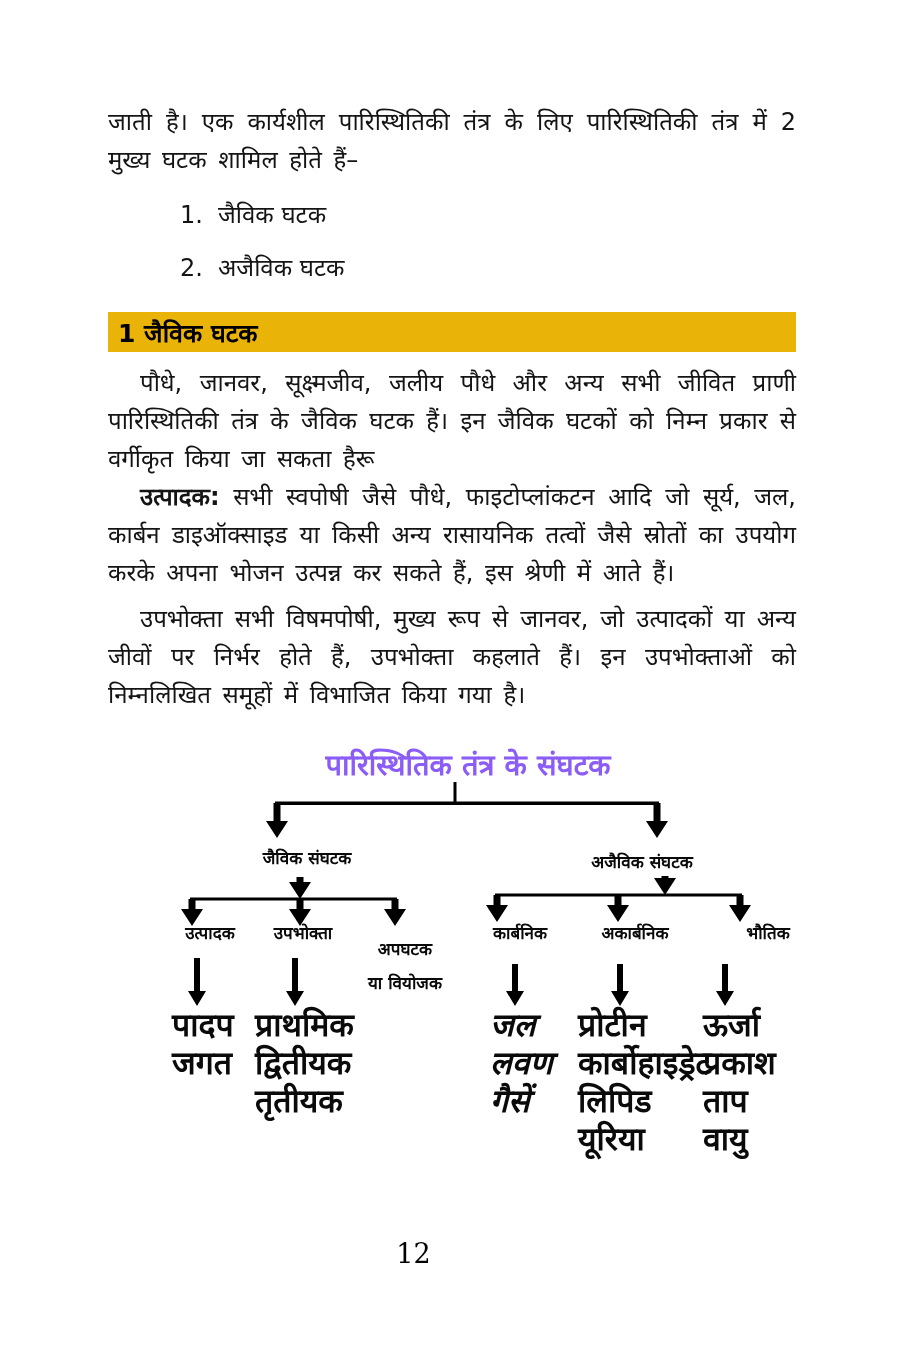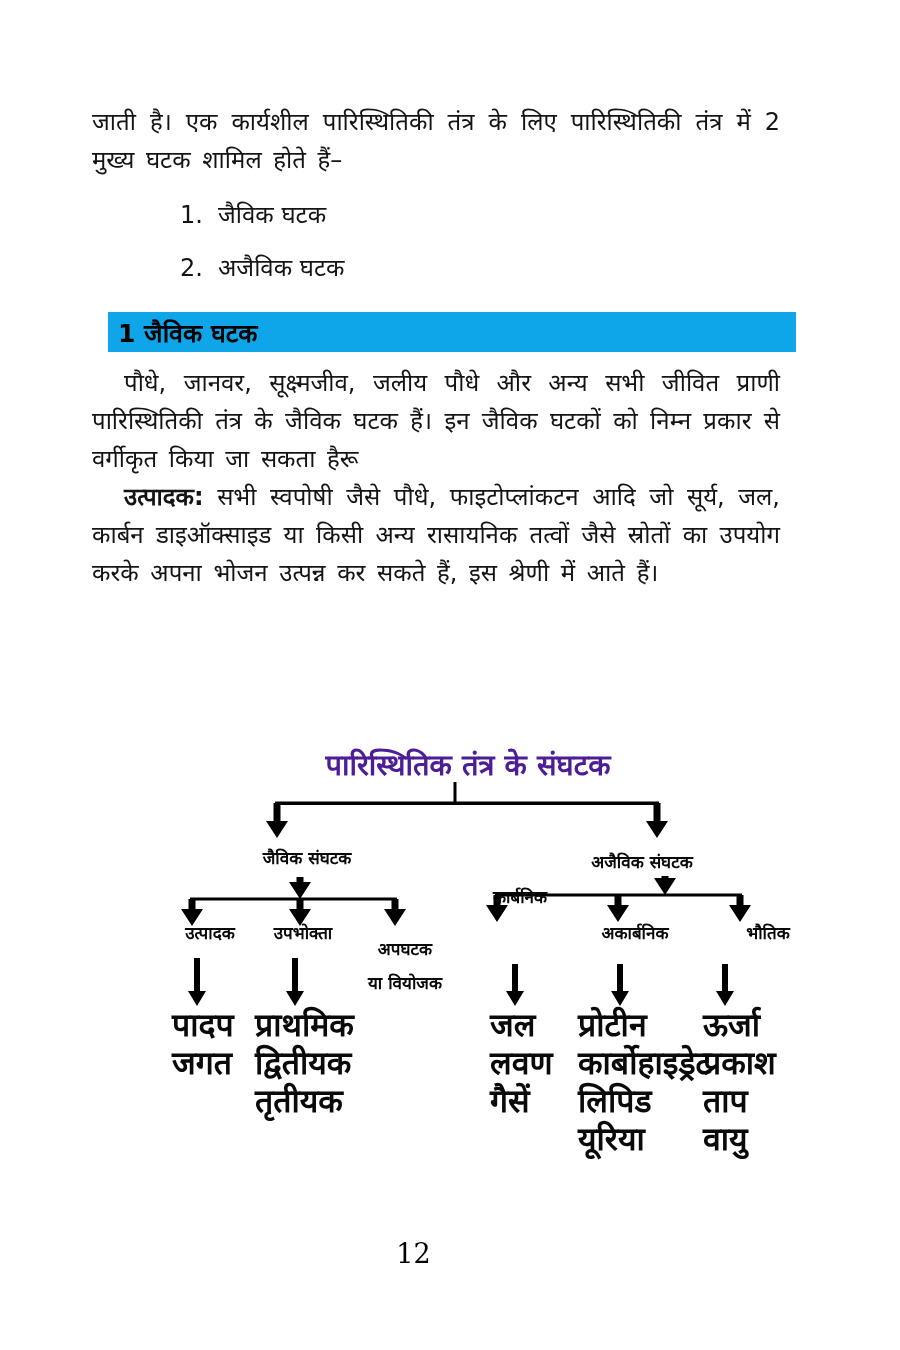--- a/index.html
+++ b/index.html
@@ -1,35 +1,35 @@
 <!DOCTYPE html>
 <html><head>
 <meta charset="utf-8">
 <style>
   html,body{margin:0;padding:0;background:#e8e8e8;}
   .page{
     position:relative; width:900px; height:1350px; background:#ffffff;
     font-family:"DejaVu Sans","Liberation Sans",sans-serif; color:#141414;
     margin:0 auto; overflow:hidden;
   }
-  .blk{position:absolute; left:92px; width:688px;}
+  .blk{position:absolute; left:108px; width:688px;}
   .para{font-size:24px; line-height:38px; text-align:justify; word-spacing:4px;}
   .indent{text-indent:32px;}
   .b{font-weight:bold;}
   .list-row{position:absolute; left:180px; font-size:24px; line-height:30px; display:flex;}
   .list-num{width:38px;}
   .section-bar{
-    position:absolute; left:108px; width:688px; height:40px; background:#0ea5e9;
+    position:absolute; left:108px; width:688px; height:40px; background:#eab308;
     display:flex; align-items:center; padding-left:10px; box-sizing:border-box;
     font-size:25px; font-weight:bold; color:#000;
   }
   .dlabel{position:absolute; transform:translateX(-50%); font-weight:bold;
           font-size:17px; white-space:nowrap; color:#0a0a0a; text-align:center; line-height:34px;}
   .dtitle{position:absolute; transform:translateX(-50%); font-weight:bold;
-          font-size:29px; white-space:nowrap; color:#4c1d95;}
+          font-size:29px; white-space:nowrap; color:#8b5cf6;}
   .leafcol{position:absolute; font-weight:bold; font-size:32px; line-height:38px;
            color:#0a0a0a; white-space:nowrap;}
   .connectors{position:absolute; left:0; top:730px;}
   .pageno{position:absolute; left:0; top:1238px; width:827px; text-align:center;
           font-family:"DejaVu Serif","Liberation Serif",serif; font-size:27px; color:#000;}
 </style>
 </head>
 <body>
 
 <div class="page">
@@ -44,20 +44,21 @@
     <span class="list-num">2.</span>
     <span>अजैविक घटक</span>
   </div>
 
   <div class="section-bar" style="top:312px;">1 जैविक घटक</div>
 
   <div class="blk para indent" style="top:478px;"><span class="b">उत्पादक:</span><span> सभी स्वपोषी जैसे पौधे, फाइटोप्लांकटन आदि जो सूर्य, जल, कार्बन डाइऑक्साइड या किसी अन्य रासायनिक तत्वों जैसे स्रोतों का उपयोग करके अपना भोजन उत्पन्न कर सकते हैं, इस श्रेणी में आते हैं।</span></div>
 
   <div class="blk para indent" style="top:364px;">पौधे, जानवर, सूक्ष्मजीव, जलीय पौधे और अन्य सभी जीवित प्राणी पारिस्थितिकी तंत्र के जैविक घटक हैं। इन जैविक घटकों को निम्न प्रकार से वर्गीकृत किया जा सकता हैरू</div>
 
+  <div class="blk para indent" style="top:600px;">उपभोक्ता सभी विषमपोषी, मुख्य रूप से जानवर, जो उत्पादकों या अन्य जीवों पर निर्भर होते हैं, उपभोक्ता कहलाते हैं। इन उपभोक्ताओं को निम्नलिखित समूहों में विभाजित किया गया है।</div>
 
   <div>
 
     <svg class="connectors" width="900" height="300" viewBox="0 0 900 300">
       <g fill="#000" stroke="none">
 
         <rect x="453.5" y="52" width="3" height="22"></rect>
 
         <rect x="275" y="71.5" width="384" height="3.5"></rect>
 
@@ -90,34 +91,34 @@
 
     <div class="dlabel" style="left:307px; top:841px;">जैविक संघटक</div>
     <div class="dlabel" style="left:642px; top:845px;">अजैविक संघटक</div>
 
     <div class="dlabel" style="left:210px; top:916px;">उत्पादक</div>
     <div class="dlabel" style="left:303px; top:916px;">उपभोक्ता</div>
     <div class="dlabel" style="left:405px; top:916px;margin-top:16px;">
         <div>अपघटक</div>
         <div>या वियोजक</div>
       </div>
-    <div class="dlabel" style="left:520px; top:880px;">कार्बनिक</div>
+    <div class="dlabel" style="left:520px; top:916px;">कार्बनिक</div>
     <div class="dlabel" style="left:635px; top:916px;">अकार्बनिक</div>
     <div class="dlabel" style="left:768px; top:916px;">भौतिक</div>
 
     <div class="leafcol" style="left:172px; top:1006px;">
       <div>पादप</div>
       <div>जगत</div>
     </div>
     <div class="leafcol" style="left:255px; top:1006px;">
       <div>प्राथमिक</div>
       <div>द्वितीयक</div>
       <div>तृतीयक</div>
     </div>
-    <div class="leafcol" style="left:490px; top:1006px;">
+    <div class="leafcol" style="left:490px; top:1006px;font-style:italic;">
       <div>जल</div>
       <div>लवण</div>
       <div>गैसें</div>
     </div>
     <div class="leafcol" style="left:578px; top:1006px;">
       <div>प्रोटीन</div>
       <div>कार्बोहाइड्रेट</div>
       <div>लिपिड</div>
       <div>यूरिया</div>
     </div>

